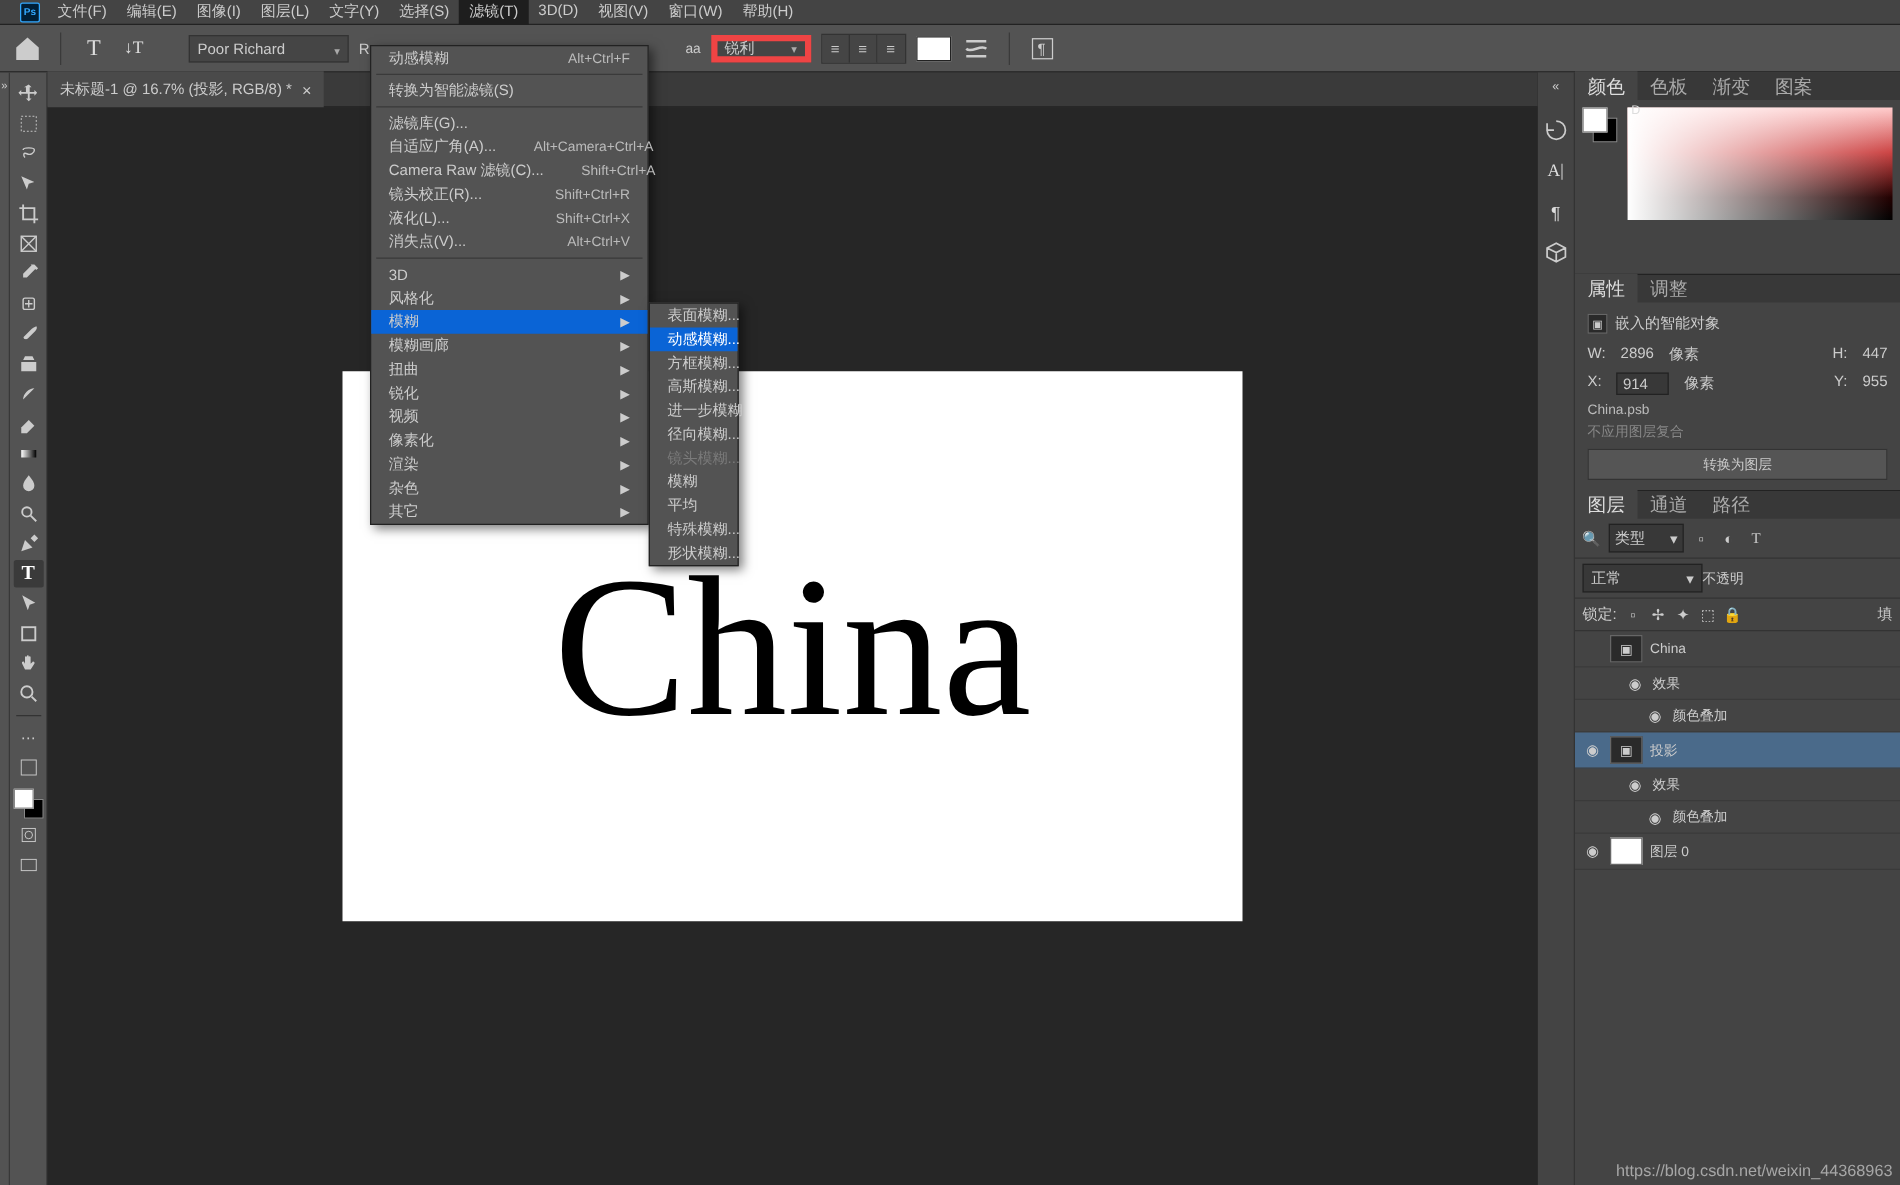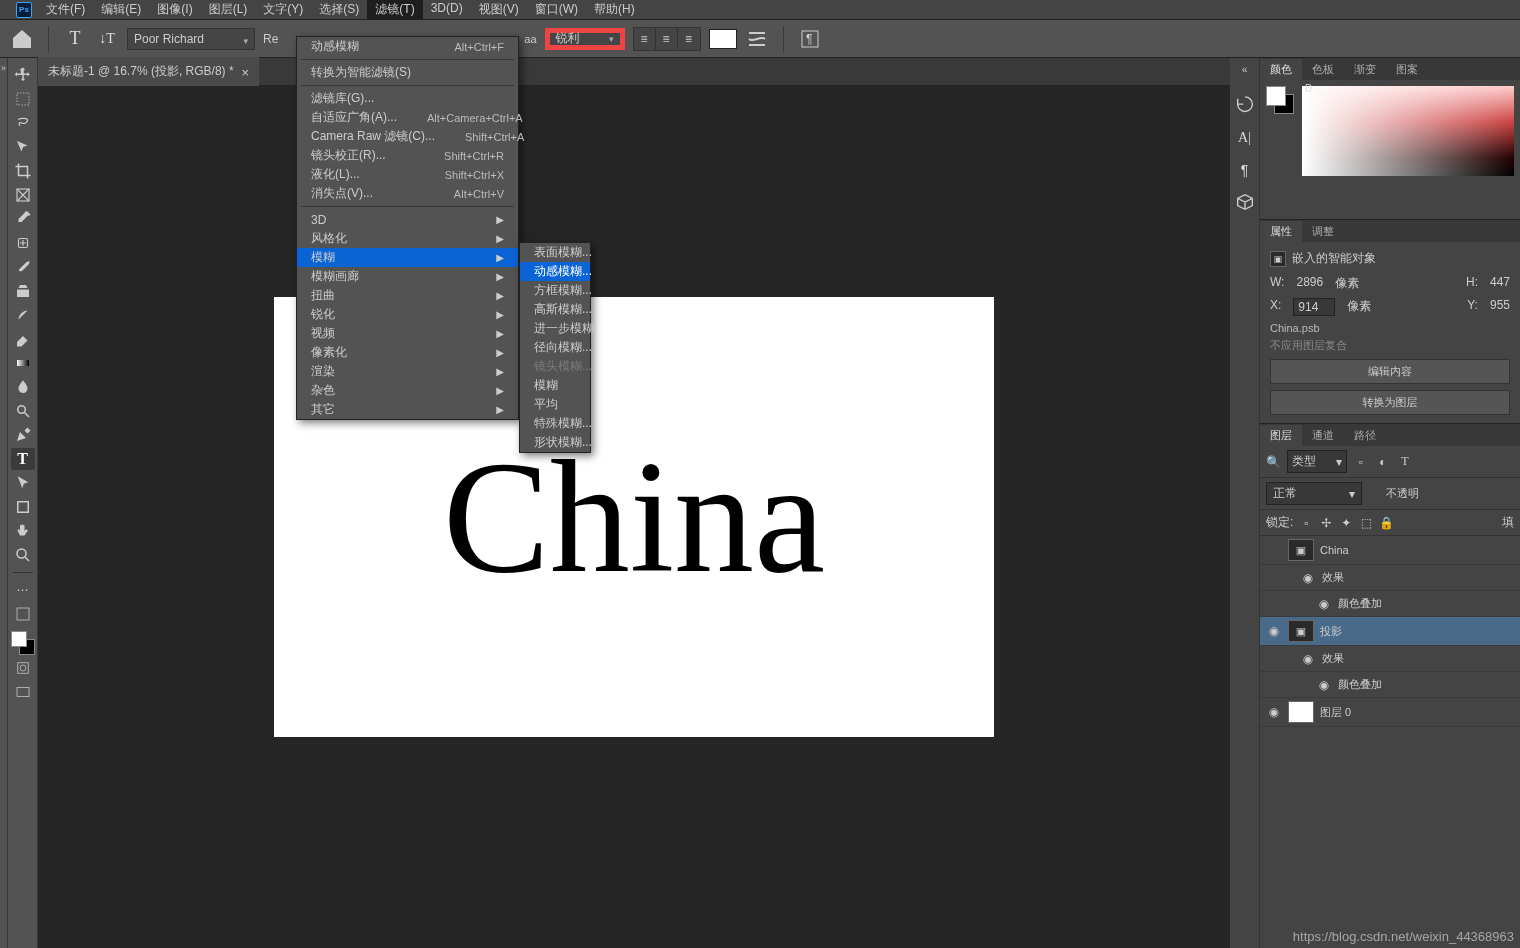--- a/index.html
+++ b/index.html
@@ -7,21 +7,21 @@
 
 
 .menubar { height: 20px; background: #444; display: flex; align-items: center; padding-left: 16px; border-bottom: 1px solid #222; }
 .menubar .ps-icon { width: 16px; height: 16px; background: #001e36; border: 1px solid #31a8ff; border-radius: 2px; display: flex; align-items: center; justify-content: center; font-size: 8px; color: #31a8ff; font-weight: bold; margin-right: 6px; }
 .menubar .menu-item { padding: 2px 8px; cursor: pointer; }
 .menubar .menu-item.active { background: #1e1e1e; }
 
 
 .optionsbar { height: 38px; background: #535353; display: flex; align-items: center; padding: 0 10px; border-bottom: 1px solid #222; gap: 8px; }
 .optionsbar .sep { width: 1px; height: 26px; background: #3a3a3a; margin: 0 6px; }
-.optionsbar .font-select { background: #454545; border: 1px solid #333; padding: 3px 6px; width: 128px; height: 22px; display: flex; align-items: flex-end; justify-content: space-between; }
+.optionsbar .font-select { background: #454545; border: 1px solid #333; padding: 3px 6px; width: 128px; height: 22px; display: flex; align-items: flex-end; justify-content: space-between; margin-left: 24px; }
 .optionsbar .aa-select { background: #454545; border: 5px solid #ef4444; padding: 3px 6px; width: 80px; height: 22px; display: flex; align-items: center; justify-content: space-between; }
 .optionsbar .icon-btn { width: 24px; height: 24px; display: flex; align-items: center; justify-content: center; }
 .optionsbar .align-group { display: flex; border: 1px solid #333; }
 .optionsbar .align-group .align-btn { width: 22px; height: 22px; display: flex; align-items: center; justify-content: center; border-right: 1px solid #333; background: #454545; }
 .optionsbar .align-group .align-btn:last-child { border-right: none; }
 .optionsbar .color-swatch { width: 28px; height: 20px; background: #fff; border: 1px solid #222; }
 .optionsbar .caret { font-size: 9px; color: #aaa; }
 
 
 .main-wrap { display: flex; height: calc(100% - 58px); }
@@ -60,21 +60,21 @@
 #blur-submenu { top: 242px; left: 519px; width: 72px; }
 
 
 .right-strip { width: 30px; background: #444; border-right: 1px solid #333; display: flex; flex-direction: column; align-items: center; padding-top: 6px; gap: 10px; }
 .right-strip .dbl-arrow { font-size: 10px; color: #ccc; margin-bottom: 10px; }
 .right-strip .ricon { width: 22px; height: 22px; display: flex; align-items: center; justify-content: center; }
 
 
 .right-panels { width: 260px; background: #444; display: flex; flex-direction: column; }
 .panel-tabs { display: flex; background: #383838; height: 22px; align-items: center; }
-.panel-tabs .ptab { padding: 3px 10px; font-size: 11px; color: #aaa; }
+.panel-tabs .ptab { padding: 3px 10px; font-size: 15px; color: #aaa; }
 .panel-tabs .ptab.active { background: #444; color: #ddd; }
 
 
 .color-panel { height: 140px; padding: 6px; display: flex; gap: 8px; border-bottom: 1px solid #222;}
 .color-panel .swatch-big { position: relative; width: 28px; height: 28px; }
 .color-panel .swatch-big .fg { position: absolute; top: 0; left: 0; width: 20px; height: 20px; background: #fff; border: 1px solid #888; z-index: 2;}
 .color-panel .swatch-big .bg { position: absolute; bottom: 0; right: 0; width: 20px; height: 20px; background: #000; border: 1px solid #888;}
 .color-panel .gradient { flex: 1; height: 90px; background: linear-gradient(to bottom, #ffcccc, #cc4444 40%, #220000 80%, #000); position: relative; }
 .color-panel .gradient::before { content:""; position:absolute; inset:0; background:linear-gradient(to right, #fff, transparent); }
 .color-panel .dlabel { position:absolute; top:-3px; left:3px; font-size:10px; color:#ddd; }
@@ -87,21 +87,21 @@
 .props-panel .row .lbl { color:#ccc; }
 .props-panel .row .val { background:#383838; border:1px solid #222; padding:1px 4px; min-width:42px; }
 .props-panel .link { color:#bbb; font-size:11px; margin-top:4px; }
 .props-panel .pbtn { background:#555; border:1px solid #333; padding:4px 8px; margin-top:6px; text-align:center; font-size:11px; }
 
 
 .layers-panel { flex:1; display:flex; flex-direction:column; }
 .layers-filter { display:flex; align-items:center; padding:4px 6px; gap:6px; border-bottom:1px solid #333;}
 .layers-filter .filter-select { background:#383838; border:1px solid #222; padding:2px 4px; width:60px; display:flex; justify-content:space-between; align-items:center; }
 .layers-filter .ficon { width:16px; height:16px; display:flex; align-items:center; justify-content:center; }
-.layers-blend { display:flex; align-items:center; padding:4px 6px; gap:24px; border-bottom:1px solid #333;}
+.layers-blend { display:flex; align-items:center; padding:4px 6px; gap:0; border-bottom:1px solid #333;}
 .layers-blend .blend-select { background:#383838; border:1px solid #222; padding:2px 6px; width:96px; display:flex; justify-content:space-between; align-items:center;}
 .layers-lock { display:flex; align-items:center; padding:4px 6px; gap:6px; border-bottom:1px solid #333; font-size:11px;}
 .layers-lock .licon { width:14px; height:14px; display:flex; align-items:center; justify-content:center;}
 .layers-list { flex:1; overflow:auto; }
 .layer-row { display:flex; align-items:center; padding:3px 6px; gap:6px; border-bottom:1px solid #3a3a3a; min-height:26px; }
 .layer-row.selected { background:#4a6a8a; }
 .layer-row .vis { width:16px; text-align:center; }
 .layer-row .thumb { width:26px; height:22px; background:#fff; border:1px solid #666; display:flex; align-items:center; justify-content:center; font-size:8px; color:#333;}
 .layer-row .thumb.icon { background:#2a2a2a; color:#ccc; font-size:11px;}
 .layer-row .lname { font-size:11px; }
@@ -382,21 +382,20 @@
       <div class="row">
         <span class="lbl">X:</span>
         <span class="val">914</span>
         <span>像素</span>
         <span style="flex:1"></span>
         <span class="lbl">Y:</span>
         <span>955</span>
       </div>
       <div class="link">China.psb</div>
       <div class="link" style="color:#888">不应用图层复合</div>
-      <div class="pbtn">编辑内容</div>
       <div class="pbtn">转换为图层</div>
     </div>
 
     <div class="panel-tabs">
       <div class="ptab active">图层</div>
       <div class="ptab">通道</div>
       <div class="ptab">路径</div>
     </div>
     <div class="layers-panel">
       <div class="layers-filter">

